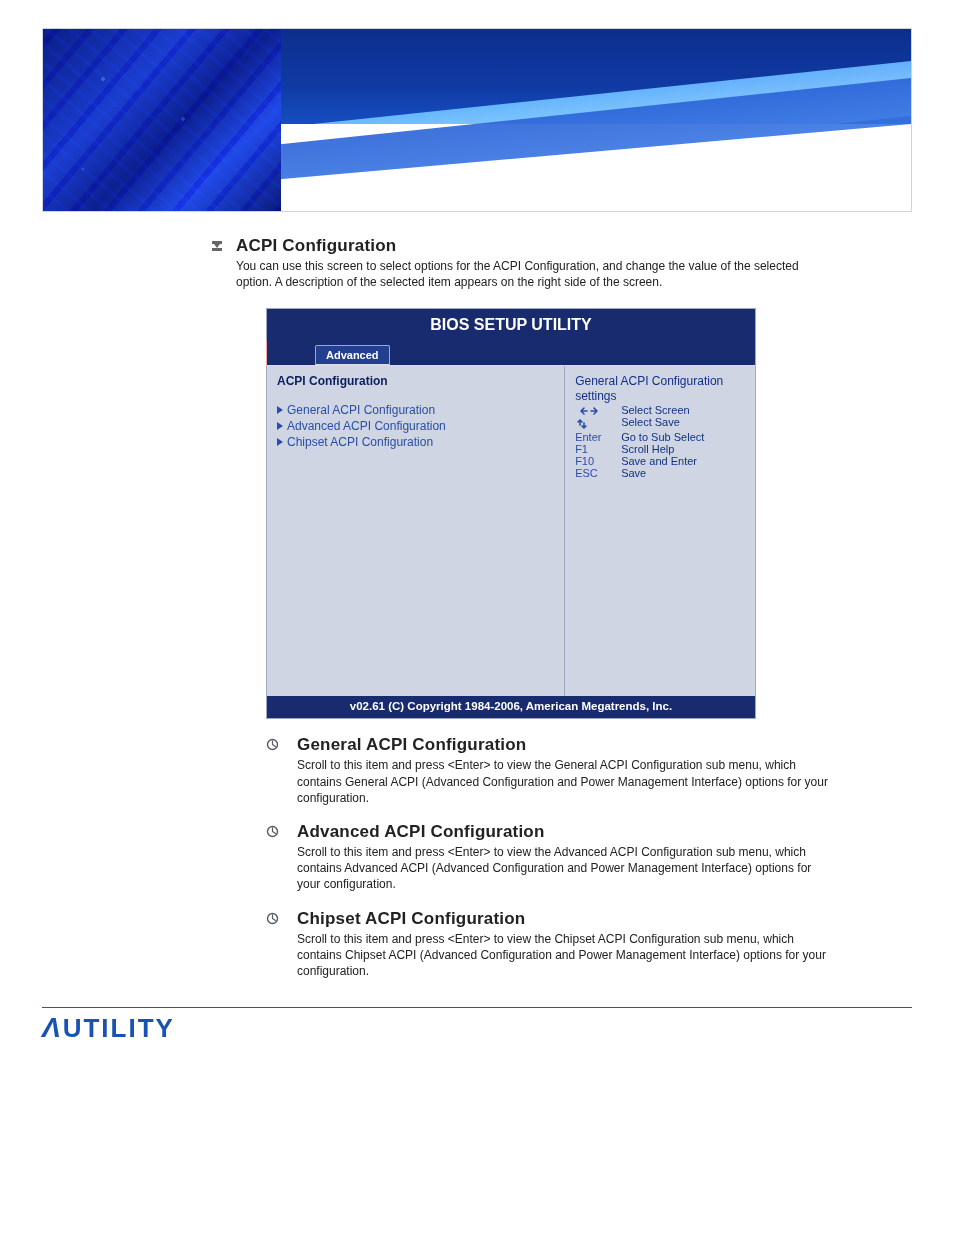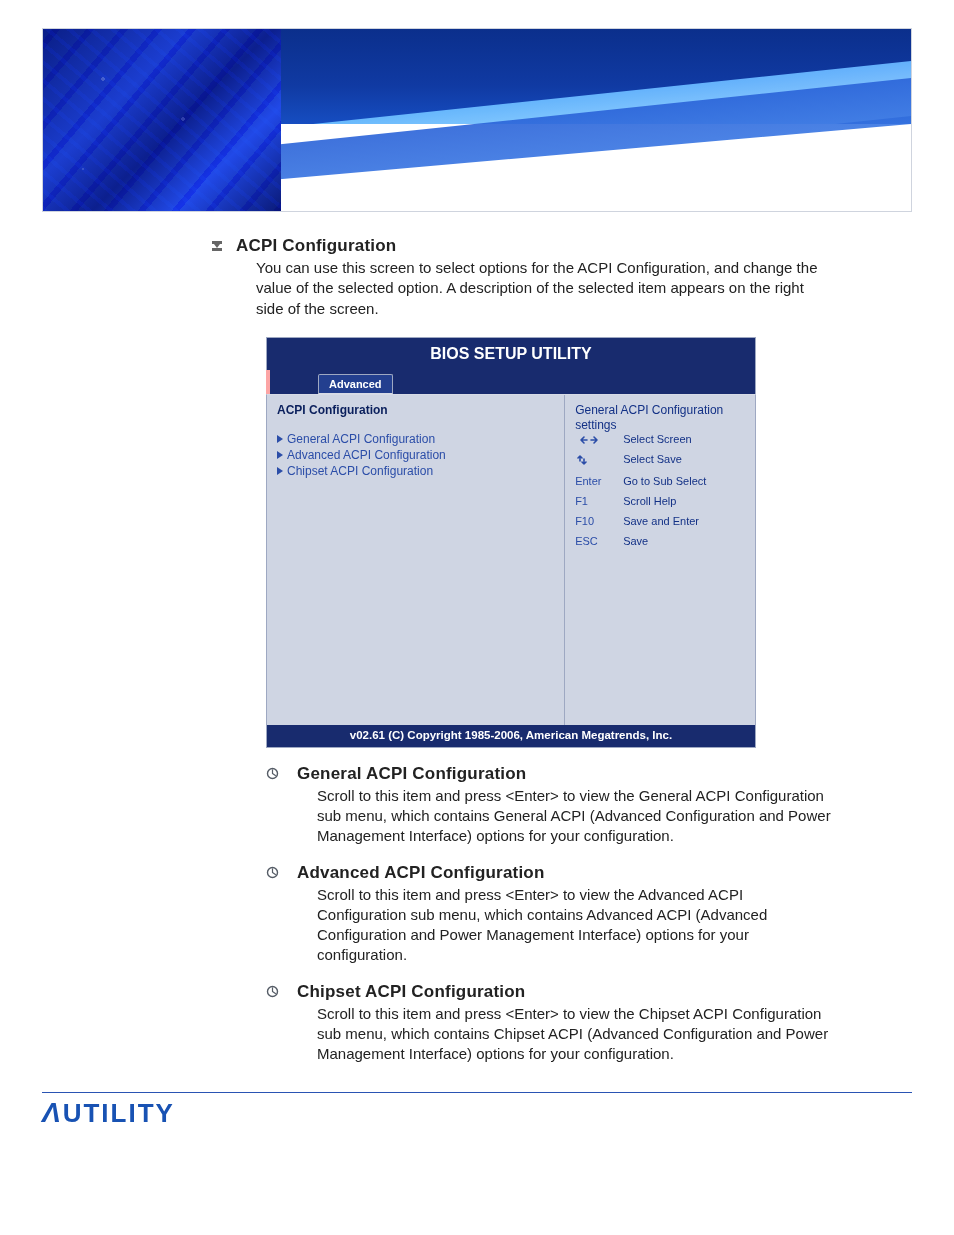--- a/index.html
+++ b/index.html
@@ -93,21 +93,21 @@
   }
   .lead .bullet-icon {
     width: 14px; height: 14px;
     margin-top: 3px;
     flex: 0 0 auto;
     color: #7a7f87;
   }
   .lead .bullet-icon svg { display:block; }
   .lead .body-text { flex: 1 1 auto; }
   .h { font-weight: 700; font-size: 17px; letter-spacing: .2px; }
-  .p  { font-size: 15px; line-height: 1.35; margin-top: 2px; margin-left: 20px; }
+  .p  { font-size: 12px; line-height: 1.35; margin-top: 2px; }
 
   
   .sub {
     display: flex;
     align-items: flex-start;
     gap: 18px;
     margin: 16px 0 0 30px;
   }
   .sub .circ {
     flex: 0 0 auto;
@@ -129,21 +129,21 @@
     display: flex;
     align-items: center;
     justify-content: center;
     font-weight: 700;
     font-size: 16px;
     border: 1px solid #9ea8c2;
     border-bottom: none;
   }
   .bios-tabs {
     background: #182b6e;
-    border-left: 4px solid #fca5a5;
+    border-left: 1px solid #fca5a5;
     border-right: 1px solid #9ea8c2;
     padding: 2px 48px 0 48px;
     height: 22px;
     display: flex;
     align-items: flex-end;
   }
   .bios-tab {
     background: #233f8f;
     color: #fff;
     font-weight: 700;
@@ -198,21 +198,20 @@
     line-height: 1.25;
   }
   .keyhelp {
     font-size: 11px;
     color: #133186;
     display: grid;
     grid-template-columns: 40px 1fr;
     row-gap: 0px;
     column-gap: 6px;
     margin-bottom: 16px;
-    gap: 8px;
   }
   .keyhelp .k { color:#2b4da8; }
   .keyhelp .arrows svg{ display:inline-block; vertical-align:middle; }
   .bios-footer {
     background: #182b6e;
     color: #fff;
     border: 1px solid #9ea8c2;
     border-top: none;
     text-align: center;
     font-size: 11.5px;
@@ -317,21 +316,21 @@
                 <span>Scroll Help</span>
 
                 <span class="k">F10</span>
                 <span>Save and Enter</span>
 
                 <span class="k">ESC</span>
                 <span>Save</span>
               </div>
             </div>
           </div>
-          <div class="bios-footer">v02.61 (C) Copyright 1985-2006, American Megatrends, Inc.</div>
+          <div class="bios-footer">v02.61 (C) Copyright 1984-2006, American Megatrends, Inc.</div>
         </div>
 
         <div class="sub">
           <span class="circ">
             <svg width="13" height="13" viewBox="0 0 13 13">
                 <circle cx="6.5" cy="6.5" r="5" fill="none" stroke="#555c66" stroke-width="1.4"></circle>
                 <path d="M6.5 6.5 L6.5 2.8 M6.5 6.5 L9.4 8.4" stroke="#555c66" stroke-width="1.2" fill="none" stroke-linecap="round"></path>
               </svg>
           </span>
           <div class="body-text">

